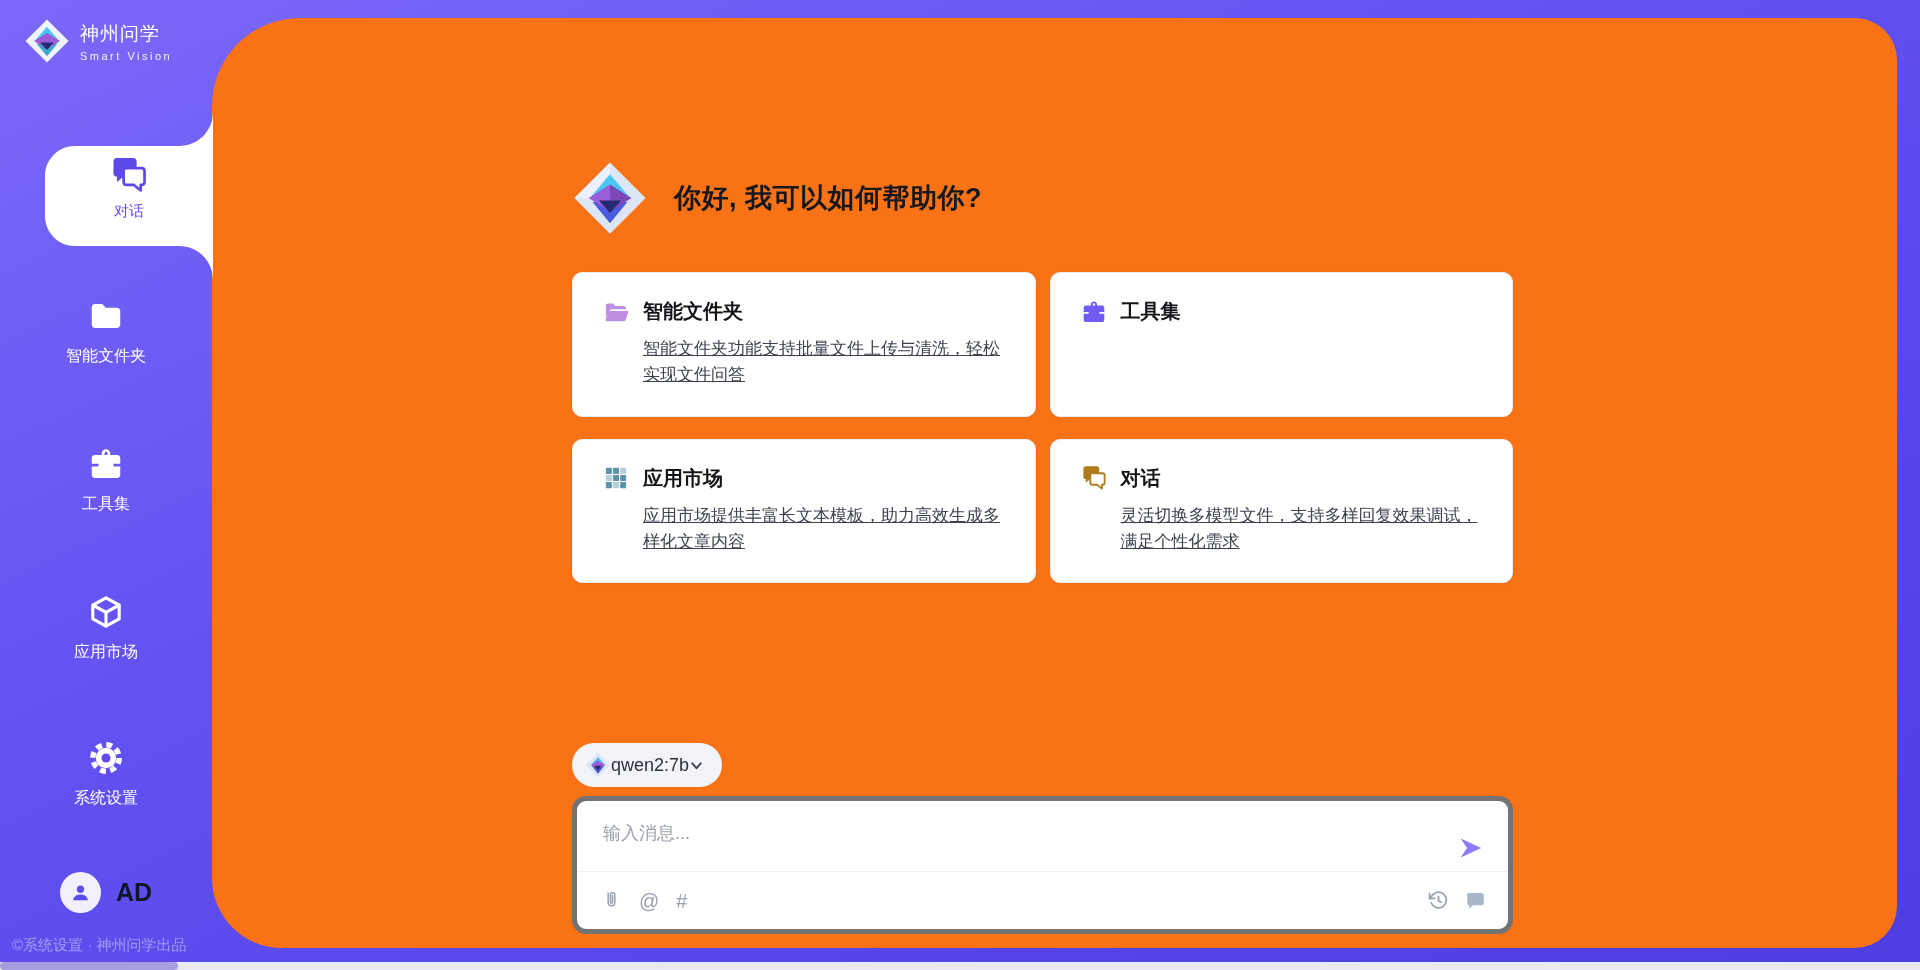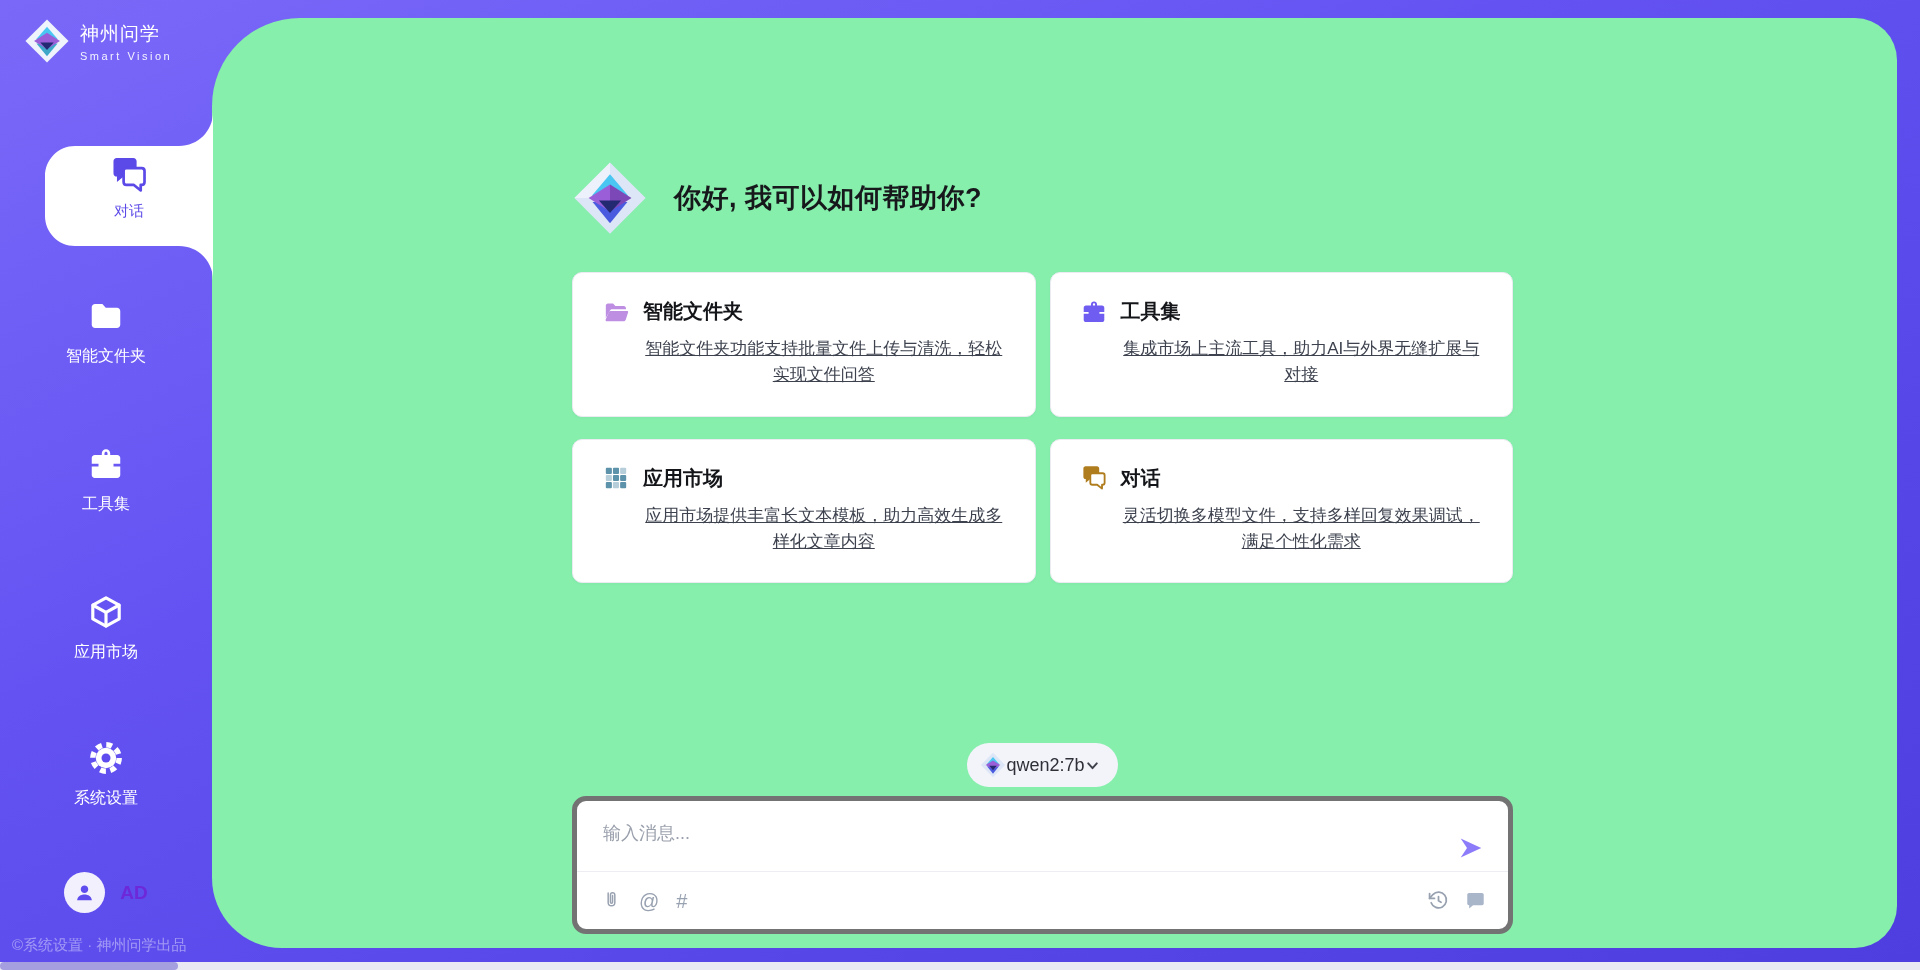--- a/index.html
+++ b/index.html
@@ -18,26 +18,26 @@
   .tab-shape { position:absolute; left:45px; top:112px; z-index:1; }
   .nav-item { position:absolute; left:0; width:212px; display:flex; flex-direction:column; align-items:center; color:#fff; cursor:pointer; z-index:2; }
   .nav-item .nav-label { font-size:16px; margin-top:12px; }
   .nav-item.active { left:45px; width:168px; top:146px; height:96px; color:#5b49e8; padding-top:10px; }
   .nav-item.active .nav-label { font-size:15px; margin-top:8px; color:#5b49e8; }
   .nav-icon { width:36px; height:36px; }
   .nav-item.active .nav-icon { width:38px; height:38px; }
 
   .user-row { position:absolute; left:0; top:872px; width:212px; display:flex; align-items:center; justify-content:center; gap:15px; z-index:2; cursor:pointer; }
   .avatar-circle { width:41px; height:41px; border-radius:50%; background:#f3f0fd; display:flex; align-items:center; justify-content:center; }
-  .user-initials { color:#6d28d9; font-size:19px; font-weight:600; }
+  .user-initials { color:#0f172a; font-size:25px; font-weight:600; }
 
   .copyright { position:absolute; left:12px; bottom:15px; color:rgba(255,255,255,.42); font-size:15px; z-index:2; }
 
   
-  .panel { position:absolute; left:212px; top:18px; right:23px; bottom:22px; background:#86efac; border-radius:88px 42px 42px 70px; z-index:1;text-align:center; }
+  .panel { position:absolute; left:212px; top:18px; right:23px; bottom:22px; background:#f97316; border-radius:88px 42px 42px 70px; z-index:1; }
   .content { margin-left:360px; width:941px; padding-top:142px; }
 
   .greeting-row { display:flex; align-items:center; gap:26px; margin-bottom:36px; }
   .greeting-text { font-size:27px; font-weight:700; color:#17181c; letter-spacing:.5px; }
 
   .cards { display:grid; grid-template-columns:1fr 1fr; gap:22px 14px; }
   .card { background:#fff; border:1px solid #ebebf2; border-radius:10px; padding:25px 30px 27px 30px; box-shadow:0 1px 3px rgba(40,40,90,.04); cursor:pointer; }
   .card-head { display:flex; align-items:center; gap:14px; }
   .card-title { font-size:20px; font-weight:700; color:#141519; }
   .card-desc { margin:11px 0 0 40px; font-size:17px; line-height:1.55; color:#3d424e;text-decoration:underline; }
@@ -96,21 +96,20 @@
         <div class="card-desc">智能文件夹功能支持批量文件上传与清洗，轻松实现文件问答</div>
       </div>
 
       <div class="card">
         <div class="card-head">
           <svg class="card-icon icon-toolbox-card" viewBox="0 0 24 24">
             <path fill-rule="evenodd" d="M9.2 6 L9.2 4.9 C9.2 3.4 10.4 2.2 11.9 2.2 L12.1 2.2 C13.6 2.2 14.8 3.4 14.8 4.9 L14.8 6 L19.5 6 C20.6 6 21.5 6.9 21.5 8 L21.5 19.3 C21.5 20.4 20.6 21.3 19.5 21.3 L4.5 21.3 C3.4 21.3 2.5 20.4 2.5 19.3 L2.5 8 C2.5 6.9 3.4 6 4.5 6 Z M11 6 L13 6 L13 4.9 C13 4.35 12.55 3.9 12 3.9 C11.45 3.9 11 4.35 11 4.9 Z M2.5 11.9 L7 11.9 L7 13.6 L2.5 13.6 Z M17 11.9 L21.5 11.9 L21.5 13.6 L17 13.6 Z" fill="currentColor"></path>
           </svg>
           <div class="card-title">工具集</div>
         </div>
-        <div class="card-desc">集成市场上主流工具，助力AI与外界无缝扩展与对接</div>
       </div>
 
       <div class="card">
         <div class="card-head">
           <svg class="card-icon icon-grid" viewBox="0 0 24 24">
             <g fill="currentColor">
               <rect x="2.6" y="2.6" width="5.6" height="5.6" rx="0.9"></rect>
               <rect x="9.2" y="2.6" width="5.6" height="5.6" rx="0.9"></rect>
               <rect x="15.8" y="2.6" width="5.6" height="5.6" rx="0.9" opacity="0.45"></rect>
               <rect x="2.6" y="9.2" width="5.6" height="5.6" rx="0.9" opacity="0.45"></rect>

